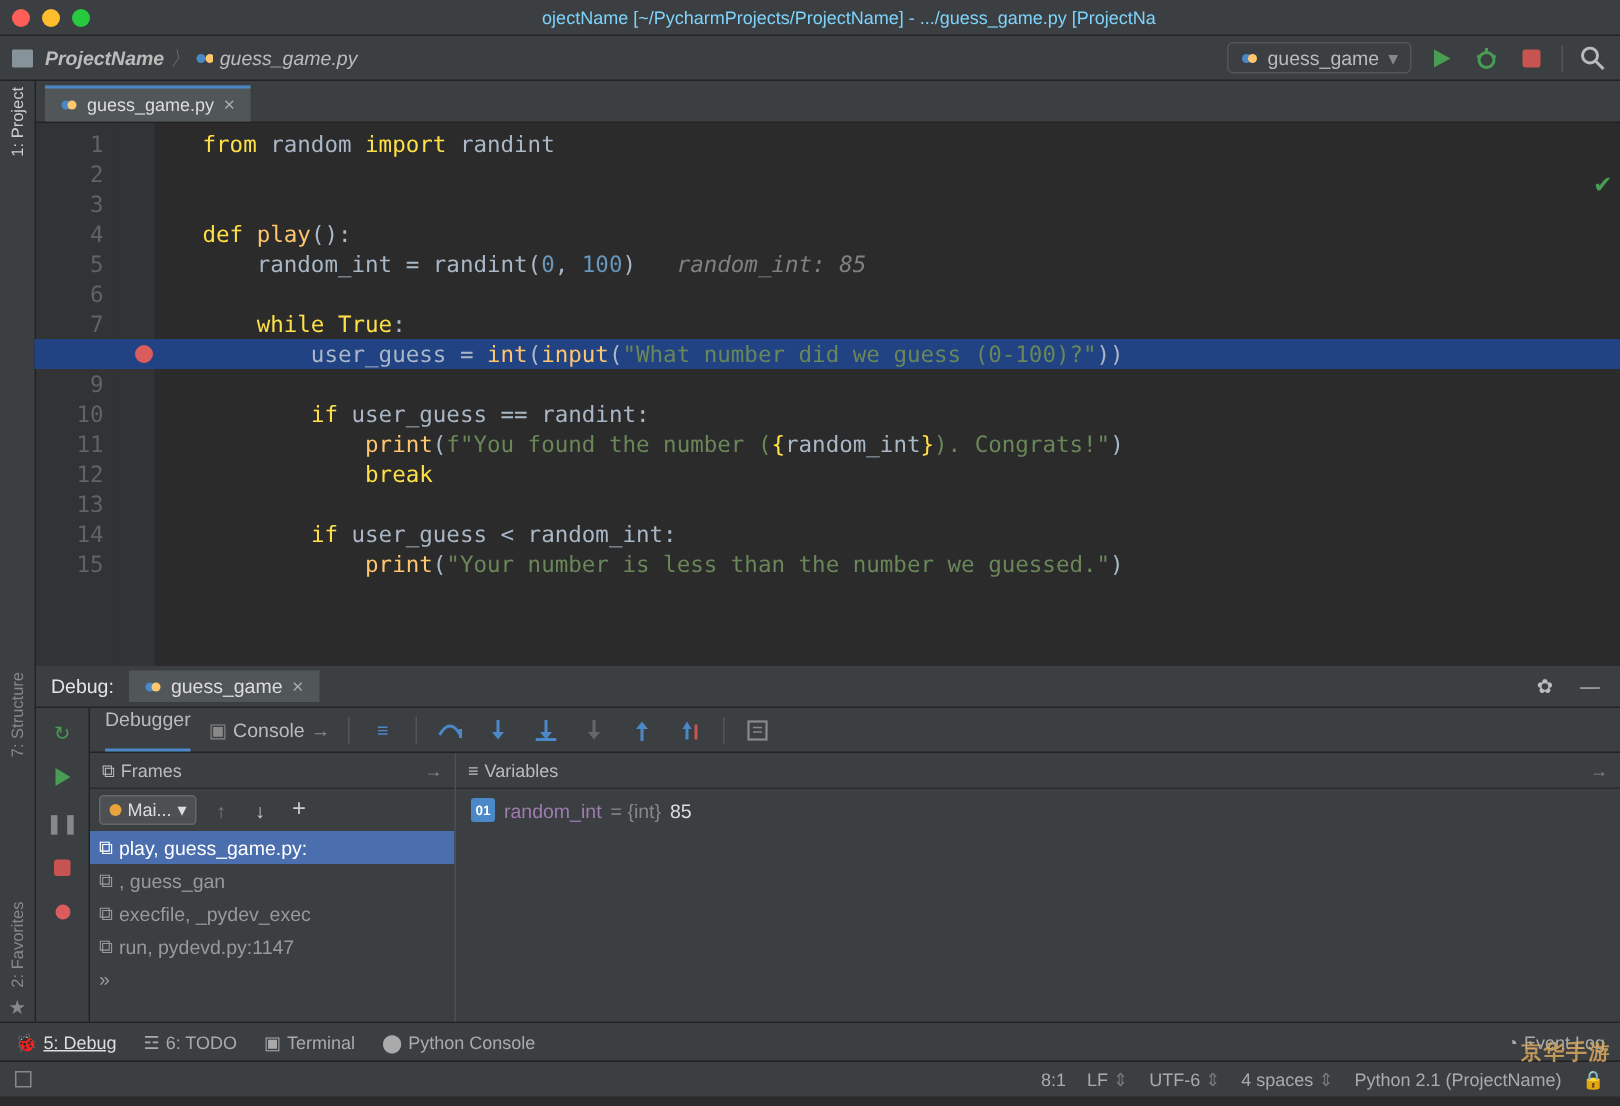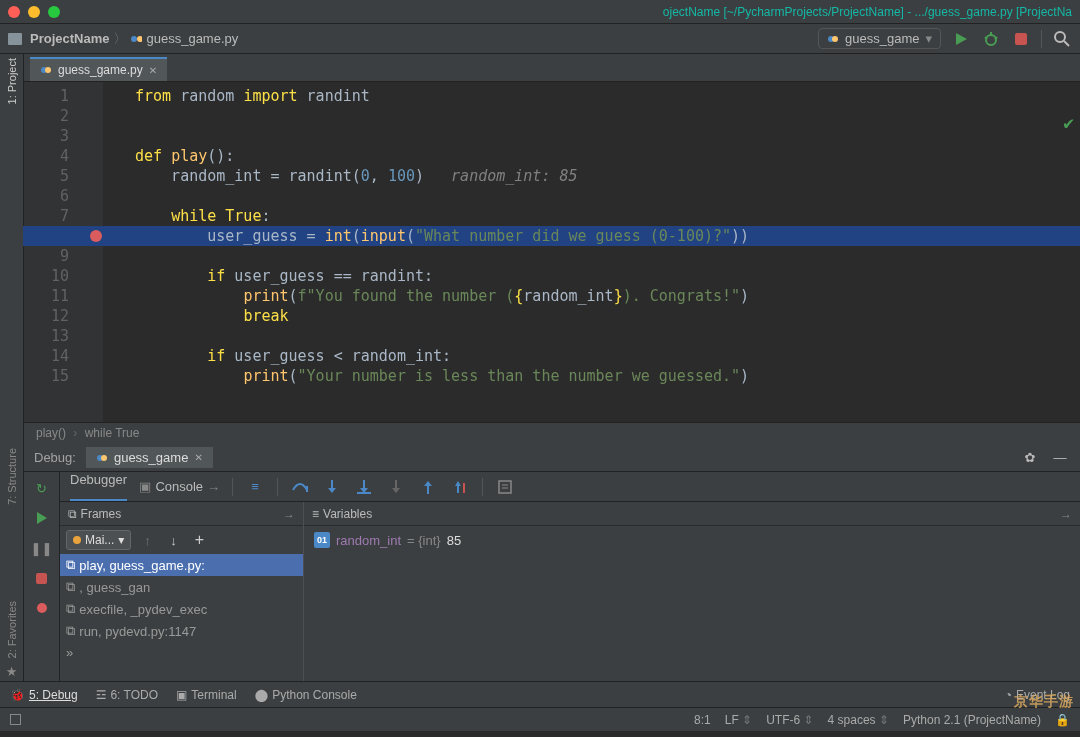--- a/index.html
+++ b/index.html
@@ -19,31 +19,31 @@
   display: flex;
   align-items: center;
   padding: 0 8px;
   border-bottom: 1px solid #222;
 }
 .traffic-lights { display: flex; gap: 8px; }
 .tl { width: 12px; height: 12px; border-radius: 50%; }
 .tl.red { background: #ff5f56; }
 .tl.yellow { background: #ffbd2e; }
 .tl.green { background: #27c93f; }
-.title-text { flex: 1; text-align: right; color: #14b8a6; font-size: 12px; overflow: hidden; white-space: nowrap; }
+.title-text { flex: 1; text-align: center; color: #7dd3fc; font-size: 12px; overflow: hidden; white-space: nowrap; }
 .nav-bar {
   height: 30px;
   background: #3c3f41;
   display: flex;
   align-items: center;
   padding: 0 8px;
   border-bottom: 1px solid #222;
 }
 .folder-icon { display:inline-block; width:14px;height:12px;background:#87939a;margin-right:4px;border-radius:1px;vertical-align:middle; }
-.breadcrumb { display: flex; align-items: center; gap: 4px; color: #bbb; font-weight: 500; }
+.breadcrumb { display: flex; align-items: center; gap: 4px; color: #bbb; font-weight: 500; font-style: italic; }
 .breadcrumb .sep { color: #777; }
 .nav-right { margin-left: auto; display: flex; align-items: center; gap: 10px; }
 .run-config {
   border: 1px solid #555;
   border-radius: 4px;
   padding: 2px 8px;
   display: flex;
   align-items: center;
   gap: 6px;
   background: #3c3f41;
@@ -95,21 +95,21 @@
   position:absolute; left:0; right:0; height:20px; background:#214283;
 }
 .kw{color:#fde047;} .fn{color:#ffc66d;} .num{color:#6897bb;} .str{color:#6a8759;} .cm{color:#808080;font-style:italic;} .op{color:#a9b7c6;}
 .check{position:absolute;top:30px;right:6px;color:#499c54;font-size:18px;}
 .breadcrumb2 { height:22px; background:#3c3f41; border-top:1px solid #222; color:#888; font-size:12px; padding:3px 12px; }
 .breadcrumb2 .sep { color:#666; margin:0 4px; }
 .debug-header {
   height:28px; background:#3c3f41; display:flex; align-items:center; padding:0 10px; gap:10px;
   border-bottom:1px solid #222;
 }
-.debug-header .label { color:#a3a3a3;text-align:right; }
+.debug-header .label { color:#e5e5e5;text-align:right; }
 .debug-tab {
   background:#515658; padding:3px 10px; display:flex; align-items:center; gap:6px; color:#ddd;
 }
 .debug-header-right { margin-left:auto; display:flex; gap:10px; }
 .debug-body { display:flex; flex:1; }
 .debug-side {
   width:36px; background:#3c3f41; border-right:1px solid #222;
   display:flex; flex-direction:column; align-items:center; padding-top:6px; gap:10px;
 }
 .debug-side .sbtn { width:20px;height:20px;display:flex;align-items:center;justify-content:center;cursor:pointer; }
@@ -248,25 +248,20 @@
         <span class="close">✕</span>
       </div>
     </div>
     <div class="code-area">
       <span class="check">✔</span>
       <div class="line-nums" id="lnums">1<br>2<br>3<br>4<br>5<br>6<br>7<br>8<br>9<br>10<br>11<br>12<br>13<br>14<br>15<br></div>
       <div class="bp-col"></div>
       <div class="code" id="code"><div style="position: relative; height: 20px;"><span class="kw">from </span><span class="op">random </span><span class="kw">import </span><span class="op">randint</span></div><div style="position: relative; height: 20px;"></div><div style="position: relative; height: 20px;"></div><div style="position: relative; height: 20px;"><span class="kw">def </span><span class="fn">play</span><span class="op">():</span></div><div style="position: relative; height: 20px;"><span class="op">    random_int = randint(</span><span class="num">0</span><span class="op">, </span><span class="num">100</span><span class="op">)   </span><span class="cm">random_int: 85</span></div><div style="position: relative; height: 20px;"></div><div style="position: relative; height: 20px;"><span class="op">    </span><span class="kw">while </span><span class="kw">True</span><span class="op">:</span></div><div class="hl-line" style="top: 144px; left: -56px; width: calc(100% + 56px);"></div><div style="position: relative; height: 20px;"><span class="op">        user_guess = </span><span class="fn">int</span><span class="op">(</span><span class="fn">input</span><span class="op">(</span><span class="str">"What number did we guess (0-100)?"</span><span class="op">))</span></div><div style="position: relative; height: 20px;"></div><div style="position: relative; height: 20px;"><span class="op">        </span><span class="kw">if </span><span class="op">user_guess == randint:</span></div><div style="position: relative; height: 20px;"><span class="op">            </span><span class="fn">print</span><span class="op">(</span><span class="str">f"You found the number (</span><span class="kw">{</span><span class="op">random_int</span><span class="kw">}</span><span class="str">). Congrats!"</span><span class="op">)</span></div><div style="position: relative; height: 20px;"><span class="op">            </span><span class="kw">break</span></div><div style="position: relative; height: 20px;"></div><div style="position: relative; height: 20px;"><span class="op">        </span><span class="kw">if </span><span class="op">user_guess &lt; random_int:</span></div><div style="position: relative; height: 20px;"><span class="op">            </span><span class="fn">print</span><span class="op">(</span><span class="str">"Your number is less than the number we guessed."</span><span class="op">)</span></div></div>
     <div class="bp" style="top: 148px;"></div>
       </div>
-    <div class="breadcrumb2">
-      <span>play()</span>
-      <span class="sep">›</span>
-      <span>while True</span>
-    </div>
   </div>
 </div>
 
 <div style="display:flex;flex-direction:column;height:237px;">
   <div style="display:flex;">
     <div class="left-gutter" style="height:237px;">
       <div class="vlabel">7: Structure</div>
       <div style="flex:1"></div>
       <div class="vlabel">2: Favorites</div>
       <span style="color:#888;padding:2px 0;">★</span>

